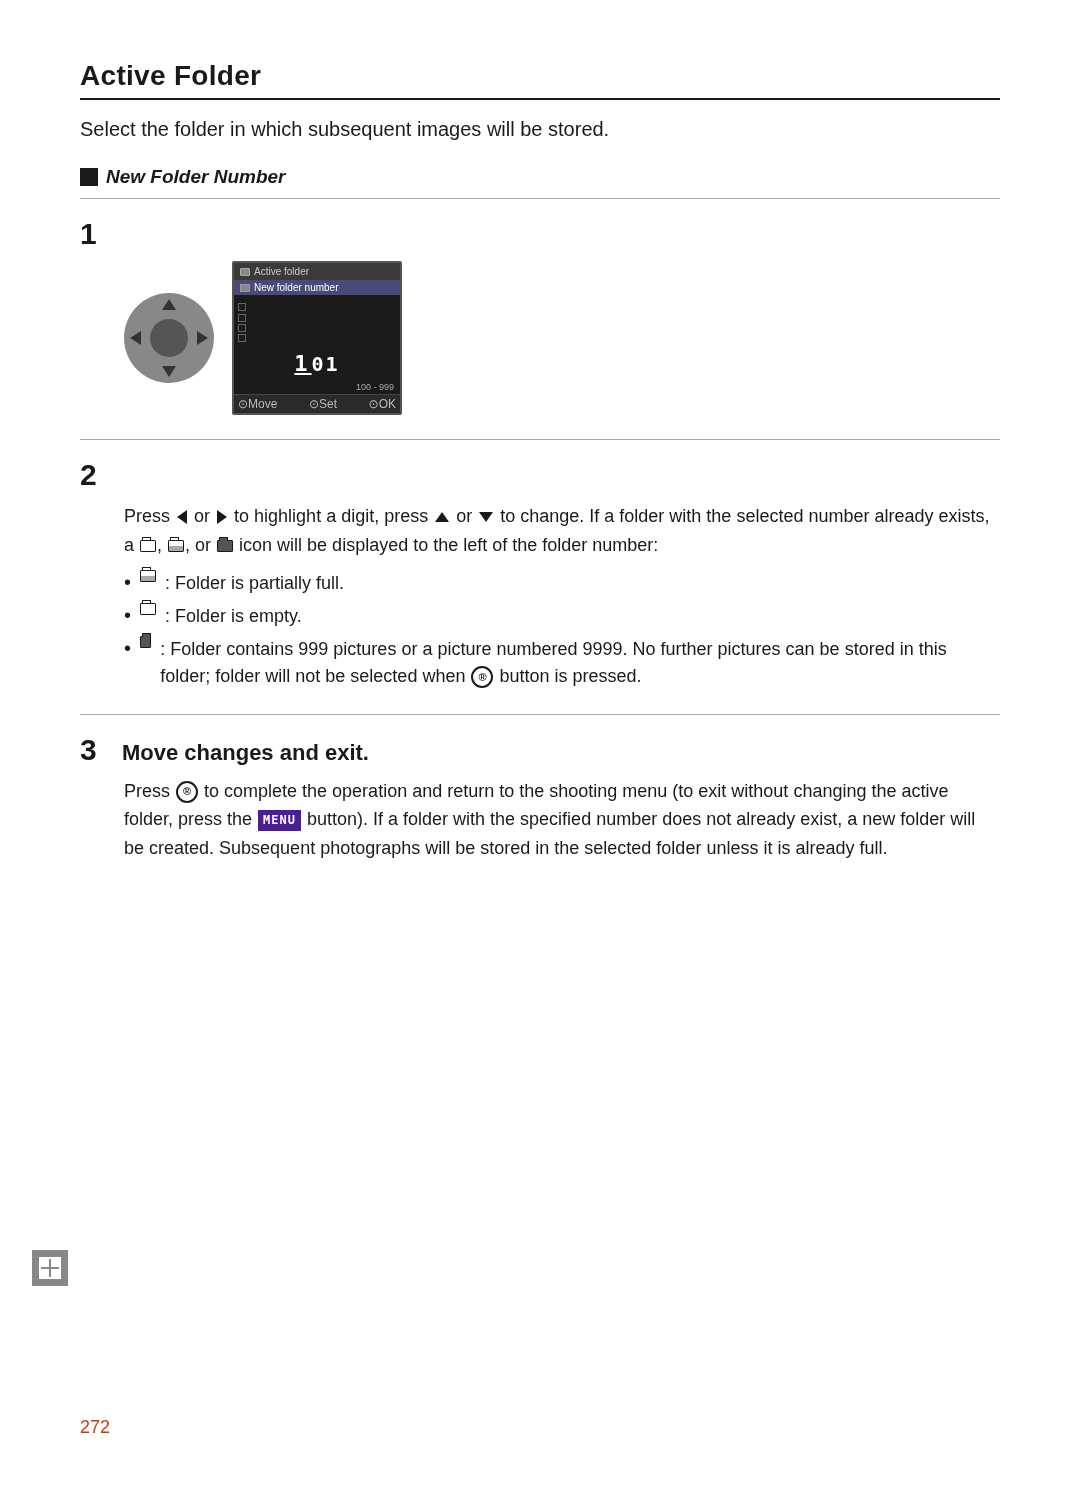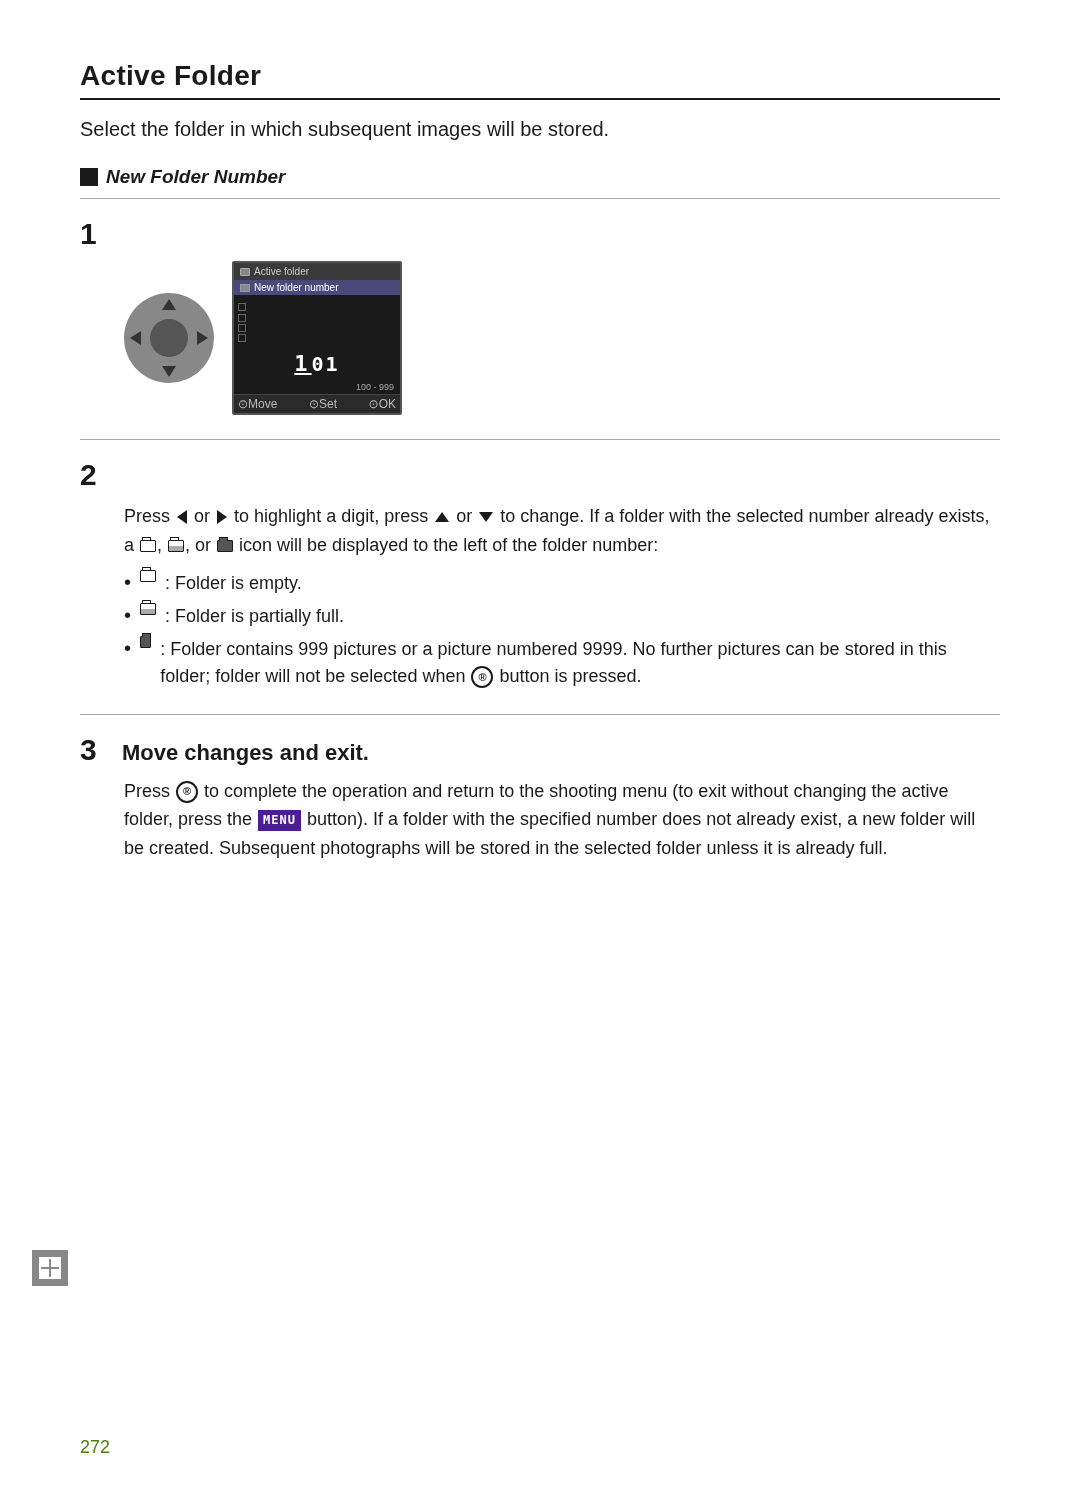--- a/index.html
+++ b/index.html
@@ -414,25 +414,25 @@
       width: 0; height: 0;
       border-left: 7px solid transparent;
       border-right: 7px solid transparent;
       border-top: 10px solid #1a1a1a;
       vertical-align: middle;
       margin: 0 2px;
     }
 
     .page-number {
       position: absolute;
-      bottom: 28px;
+      bottom: 48px;
       left: 80px;
       font-size: 18px;
       font-weight: normal;
-      color: #4d7c0f;
+      color: #c2410c;
     }
 
     .side-icon {
       position: absolute;
       bottom: 200px;
       left: 32px;
       width: 36px;
       height: 36px;
       background: #888;
       display: flex;
@@ -547,26 +547,26 @@
       <span class="arrow-down"></span>
       to change.  If a folder with the selected number already exists, a
       <span class="folder-icon-empty"></span>,
       <span class="folder-icon-partial"></span>,
       <span>or</span>
       <span class="folder-icon-full"></span>
       icon will be displayed to the left of the folder number:
     </p>
     <ul class="bullet-list">
       <li>
+        <span class="folder-icon-partial"></span>
+        <span>: Folder is partially full.</span>
+      </li>
+      <li>
         <span class="folder-icon-empty"></span>
         <span>: Folder is empty.</span>
-      </li>
-      <li>
-        <span class="folder-icon-partial"></span>
-        <span>: Folder is partially full.</span>
       </li>
       <li>
         <span class="folder-icon-full"></span>
         <span>
           <span>: Folder contains 999 pictures or a picture numbered 9999.  No further pictures can be stored in this folder; folder will not be selected when</span>
           <span class="ok-circle">®</span>
           <span>button is pressed.</span>
         </span>
       </li>
     </ul>

